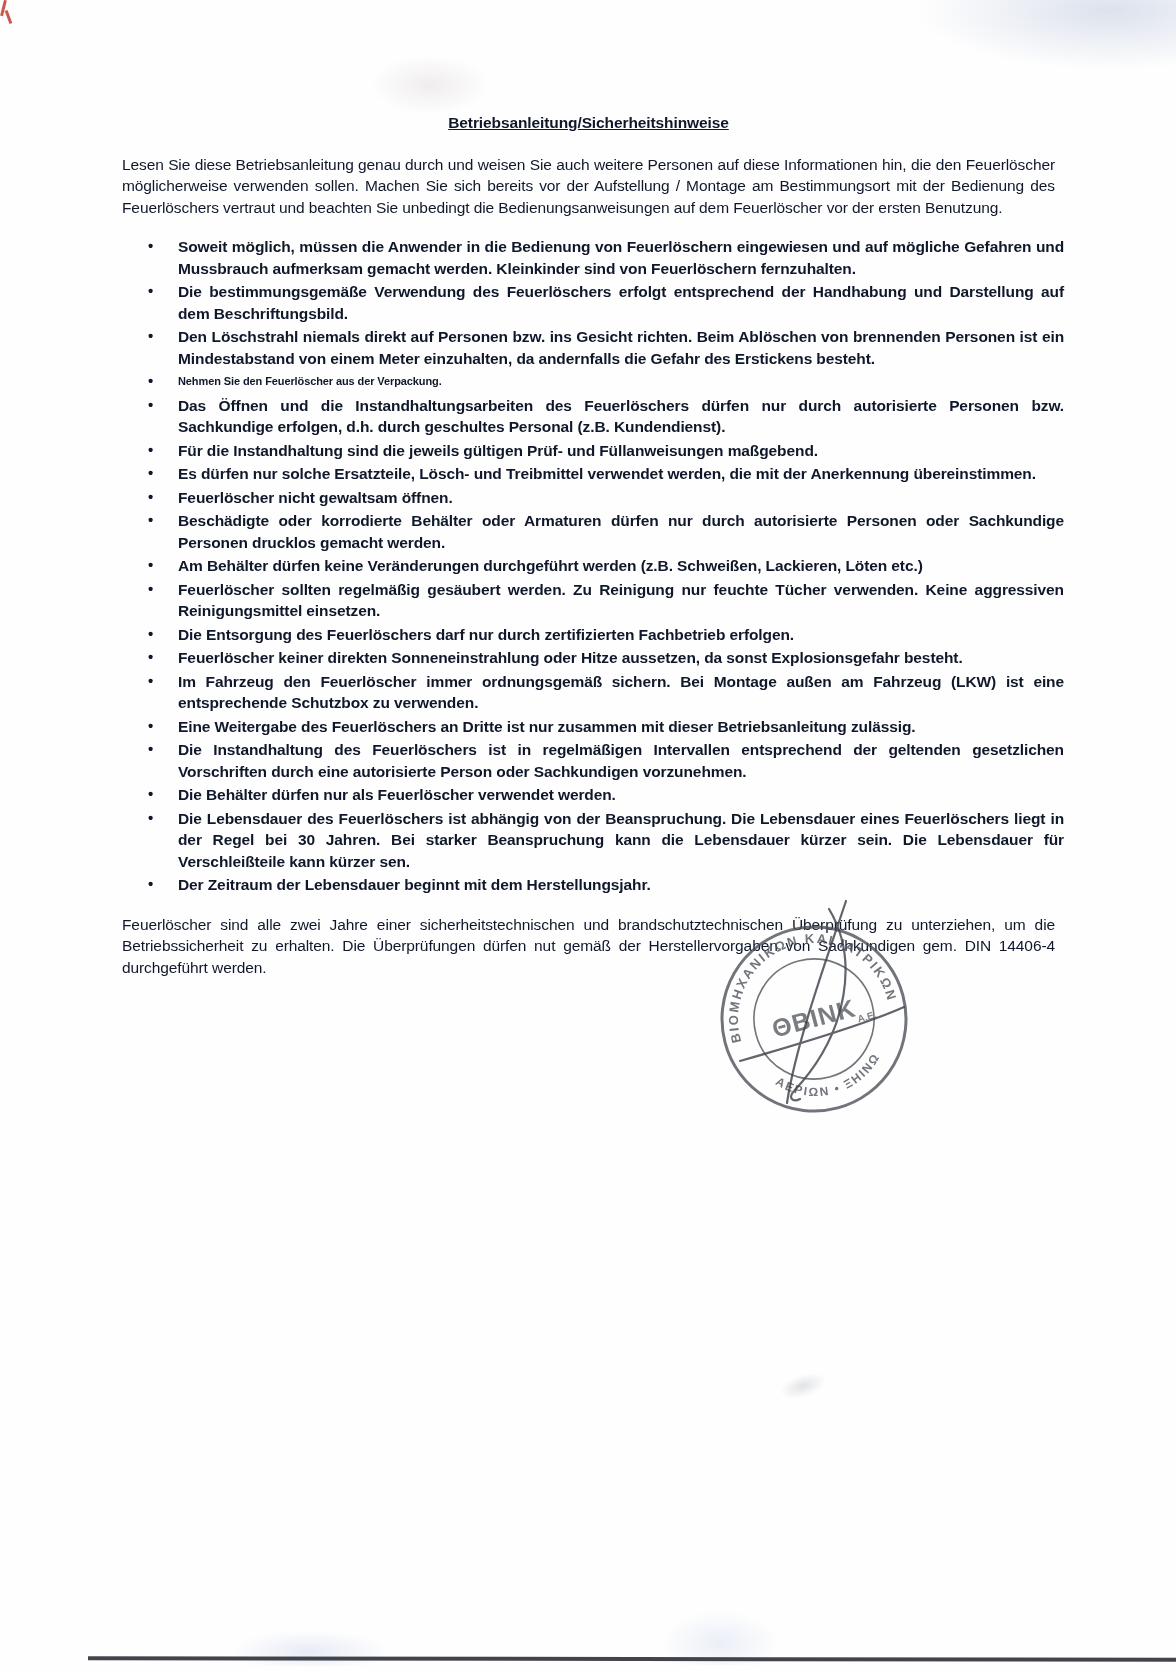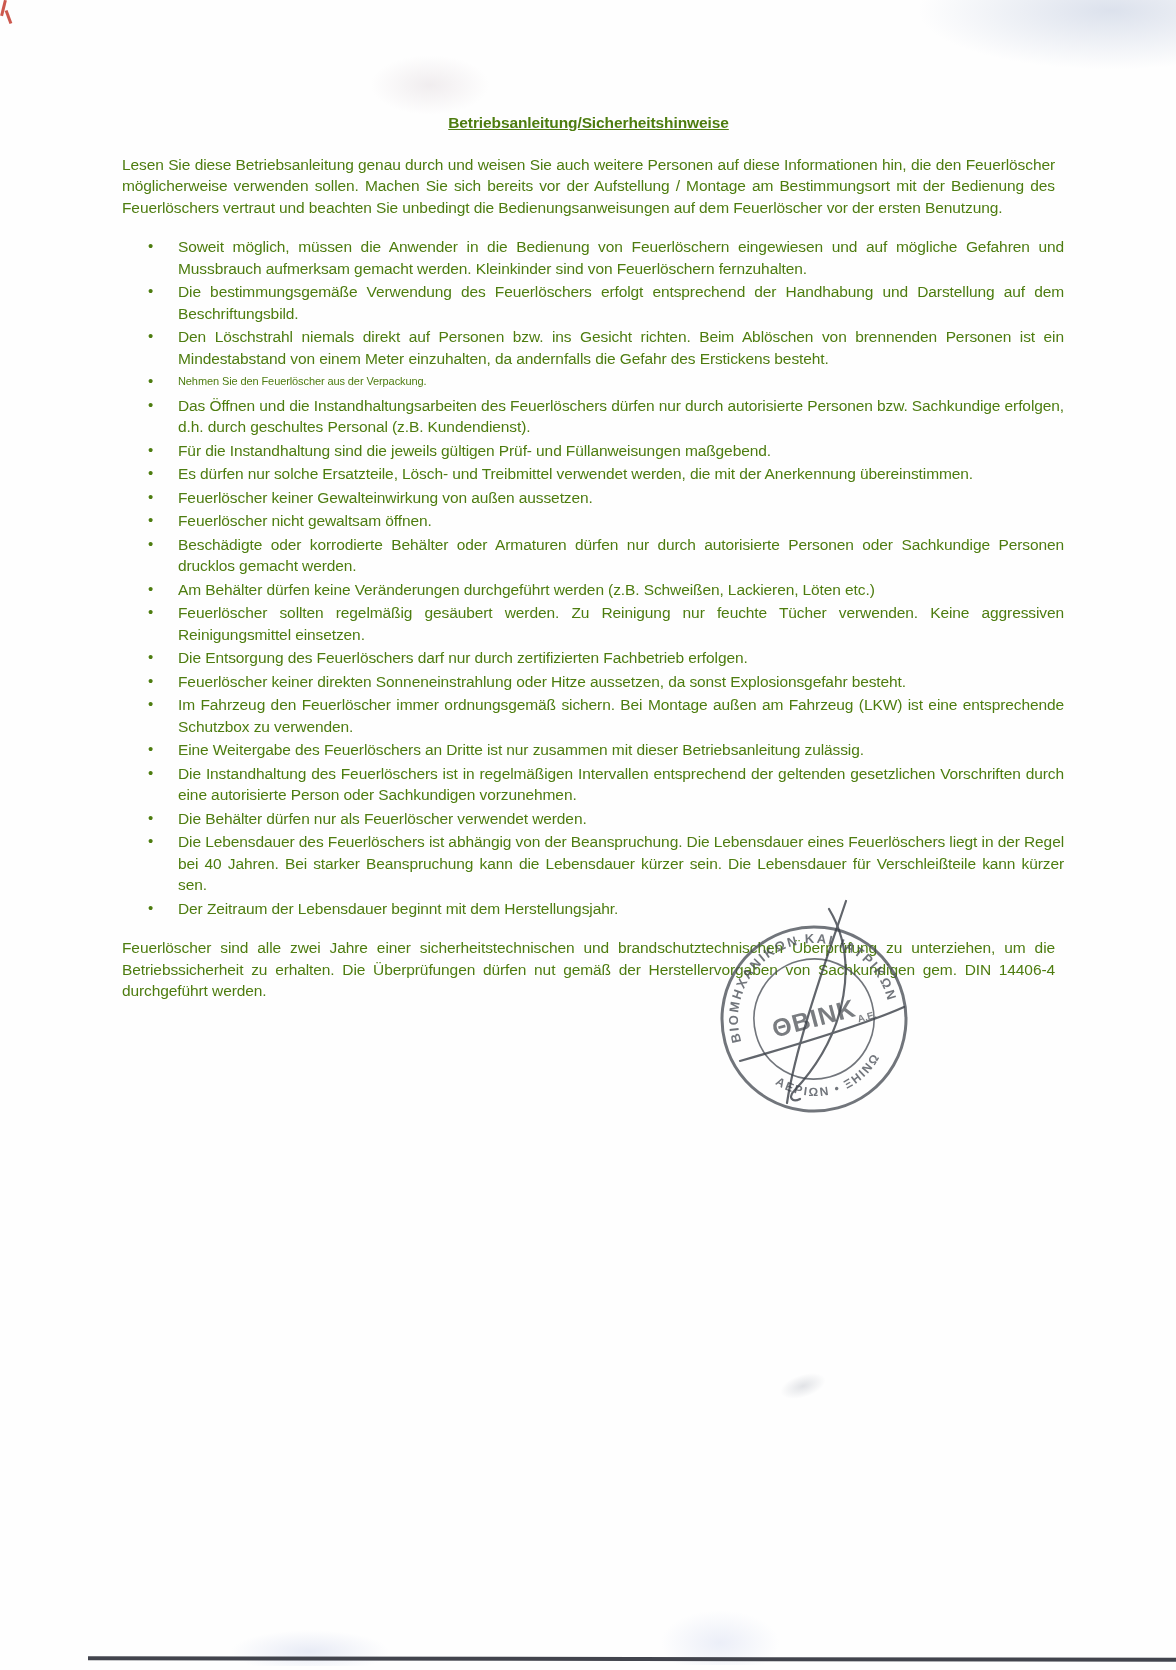--- a/index.html
+++ b/index.html
@@ -4,21 +4,21 @@
 <style>
   html, body { margin: 0; padding: 0; background: #ffffff; }
   .page {
     position: relative;
     width: 1176px;
     height: 1670px;
     margin: 0 auto;
     background: #fefefe;
     overflow: hidden;
     font-family: "Liberation Sans", sans-serif;
-    color: #4d7c0f;
+    color: #0f172a;
   }
   
   .smudge-topright {
     position: absolute; top: 0; right: 0; width: 260px; height: 70px;
     background: radial-gradient(ellipse at 75% 15%, rgba(186,197,219,0.5), rgba(186,197,219,0.0) 70%);
     pointer-events: none;
   }
   .smudge-title {
     position: absolute; top: 55px; left: 370px; width: 120px; height: 60px;
     background: radial-gradient(ellipse at 50% 50%, rgba(215,205,210,0.35), rgba(215,205,210,0) 70%);
@@ -62,20 +62,21 @@
     font-weight: bold;
     font-size: 15.5px;
     text-decoration: underline;
     margin: 0 0 20px 0;
   }
   .para { text-align: justify; margin: 9px; }
   .bullet-list {
     list-style: none;
     margin: 18px 0 12px 0;
     padding: 0 0 0 35px;
+    font-weight: bold;
   }
   .bullet-list li {
     position: relative;
     padding-left: 30px;
     text-align: justify;
     margin-bottom: 2px;
   }
   .bullet-list li::before {
     content: "\2022";
     position: absolute;
@@ -125,21 +126,20 @@
 
         <li>Nehmen Sie den Feuerlöscher aus der Verpackung.</li>
 
         <li>Das Öffnen und die Instandhaltungsarbeiten des Feuerlöschers dürfen nur durch autorisierte Personen bzw. Sachkundige erfolgen, d.h. durch geschultes Personal (z.B. Kundendienst).</li>
 
         <li>Für die Instandhaltung sind die jeweils gültigen Prüf- und Füllanweisungen maßgebend.</li>
 
         <li>Es dürfen nur solche Ersatzteile, Lösch- und Treibmittel verwendet werden, die mit der Anerkennung übereinstimmen.</li>
 
 
-        <li>Feuerlöscher keiner Gewalteinwirkung von außen aussetzen.</li>
 
         <li>Feuerlöscher nicht gewaltsam öffnen.</li>
 
         <li>Beschädigte oder korrodierte Behälter oder Armaturen dürfen nur durch autorisierte Personen oder Sachkundige Personen drucklos gemacht werden.</li>
 
         <li>Am Behälter dürfen keine Veränderungen durchgeführt werden (z.B. Schweißen, Lackieren, Löten etc.)</li>
 
         <li>Feuerlöscher sollten regelmäßig gesäubert werden. Zu Reinigung nur feuchte Tücher verwenden. Keine aggressiven Reinigungsmittel einsetzen.</li>
 
         <li>Die Entsorgung des Feuerlöschers darf nur durch zertifizierten Fachbetrieb erfolgen.</li>
@@ -147,21 +147,21 @@
         <li>Feuerlöscher keiner direkten Sonneneinstrahlung oder Hitze aussetzen, da sonst Explosionsgefahr besteht.</li>
 
         <li>Im Fahrzeug den Feuerlöscher immer ordnungsgemäß sichern. Bei Montage außen am Fahrzeug (LKW) ist eine entsprechende Schutzbox zu verwenden.</li>
 
         <li>Eine Weitergabe des Feuerlöschers an Dritte ist nur zusammen mit dieser Betriebsanleitung zulässig.</li>
 
         <li>Die Instandhaltung des Feuerlöschers ist in regelmäßigen Intervallen entsprechend der geltenden gesetzlichen Vorschriften durch eine autorisierte Person oder Sachkundigen vorzunehmen.</li>
 
         <li>Die Behälter dürfen nur als Feuerlöscher verwendet werden.</li>
 
-        <li>Die Lebensdauer des Feuerlöschers ist abhängig von der Beanspruchung. Die Lebensdauer eines Feuerlöschers liegt in der Regel bei 40 Jahren. Bei starker Beanspruchung kann die Lebensdauer kürzer sein. Die Lebensdauer für Verschleißteile kann kürzer sen.</li>
+        <li>Die Lebensdauer des Feuerlöschers ist abhängig von der Beanspruchung. Die Lebensdauer eines Feuerlöschers liegt in der Regel bei 30 Jahren. Bei starker Beanspruchung kann die Lebensdauer kürzer sein. Die Lebensdauer für Verschleißteile kann kürzer sen.</li>
 
         <li>Der Zeitraum der Lebensdauer beginnt mit dem Herstellungsjahr.</li>
       </ul>
 
     <p class="para closing">Feuerlöscher sind alle zwei Jahre einer sicherheitstechnischen und brandschutztechnischen Überprüfung zu unterziehen, um die Betriebssicherheit zu erhalten. Die Überprüfungen dürfen nut gemäß der Herstellervorgaben von Sachkundigen gem. DIN 14406-4 durchgeführt werden.</p>
   </div>
 
   <div class="stamp-wrap">
     <svg width="236" height="236" viewBox="0 0 236 236" xmlns="http://www.w3.org/2000/svg">
       <g transform="rotate(-15 118 126)" opacity="0.78">

